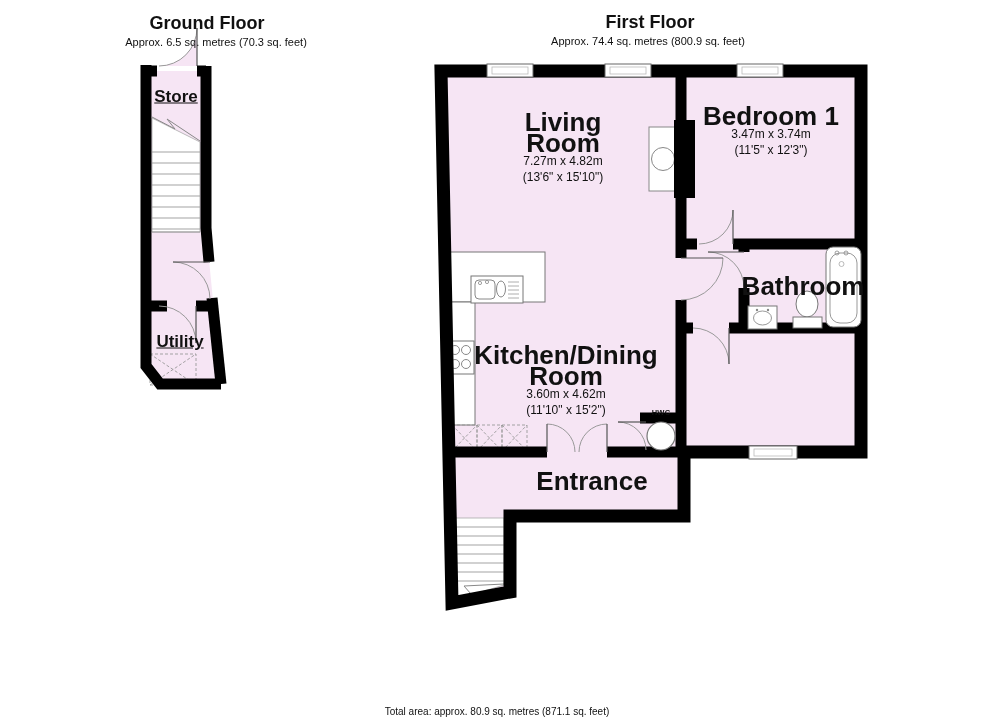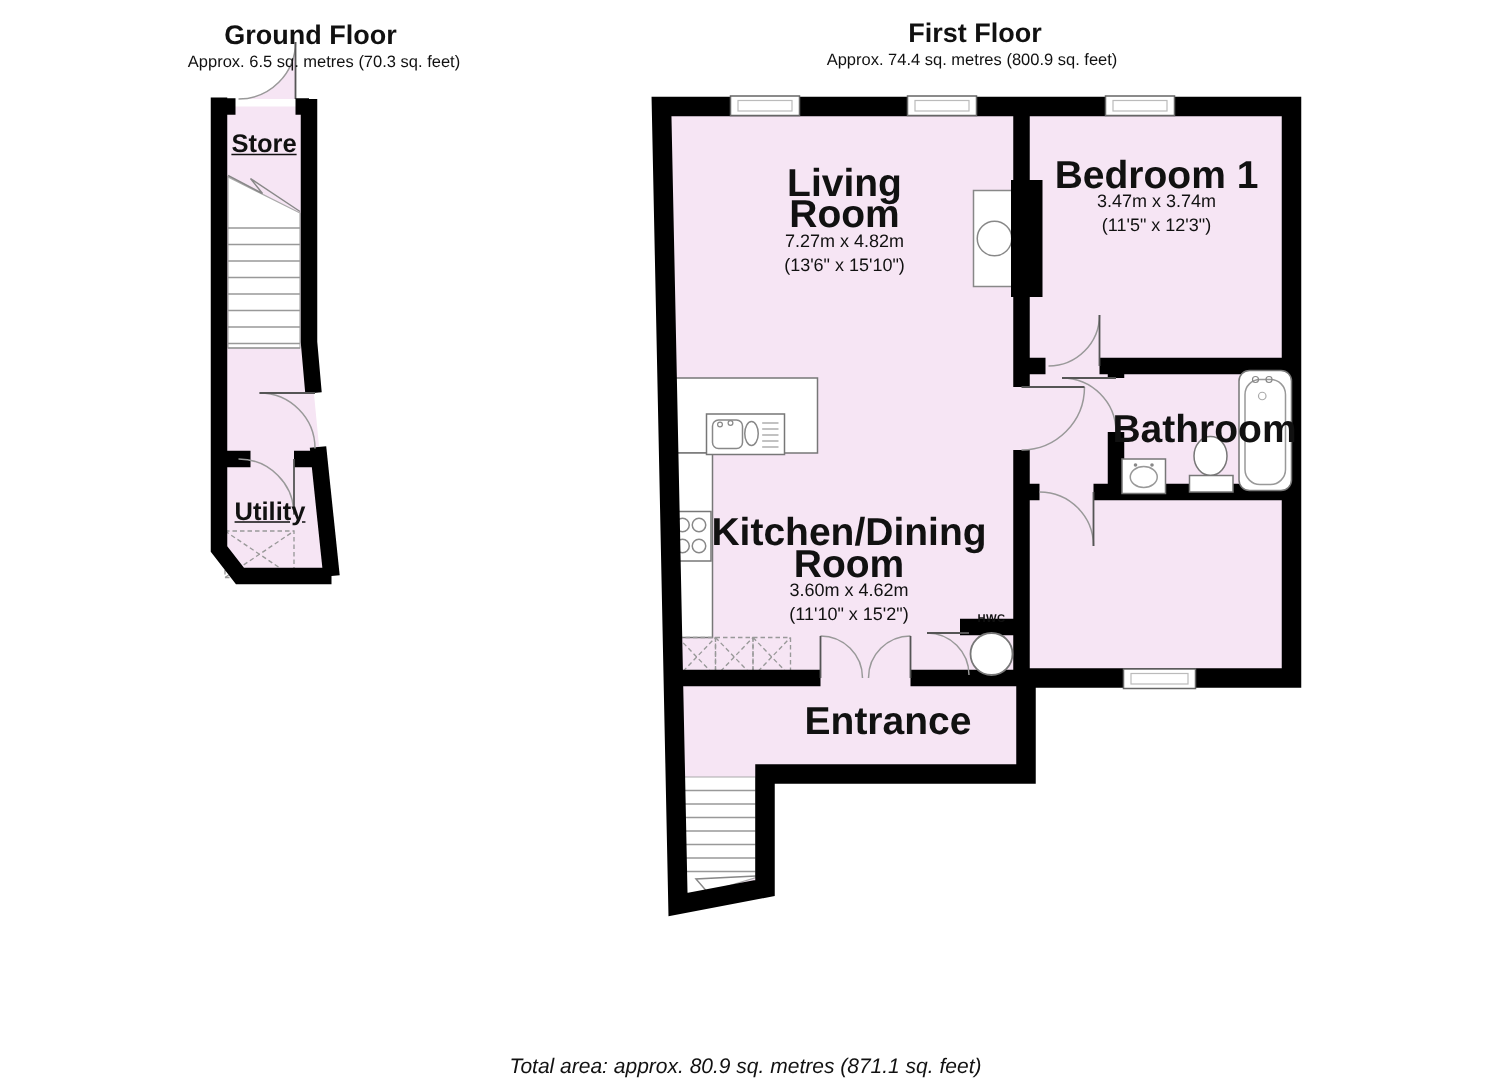--- a/index.html
+++ b/index.html
@@ -7,21 +7,21 @@
           font-family:"Liberation Sans", sans-serif;color:#1a1a1a;overflow:hidden;}
   #plan-svg{position:absolute;left:0;top:0;}
   .plan-label{position:absolute;transform:translate(-50%,-50%);text-align:center;
               white-space:nowrap;color:#111;}
   .room-name{font-size:26px;font-weight:bold;line-height:21px;}
   .room-name-sm{font-size:17px;font-weight:bold;line-height:19px;text-decoration:underline;}
   .room-dims{font-size:12px;line-height:15.5px;}
   .floor-title{font-size:18px;font-weight:bold;line-height:20px;}
   .floor-subtitle{font-size:11px;line-height:13px;}
   .hwc-label{font-size:7.5px;font-weight:bold;letter-spacing:0.2px;}
-  .footer-label{font-size:14px;line-height:17px;font-style:italic;}
+  .footer-label{font-size:10px;line-height:17px;}
   svg *{vector-effect:none;}
 </style>
 </head>
 <body>
 
 <div id="canvas">
 
   <svg id="plan-svg" width="1000" height="727" viewBox="0 0 1000 727">
 
     <g>

